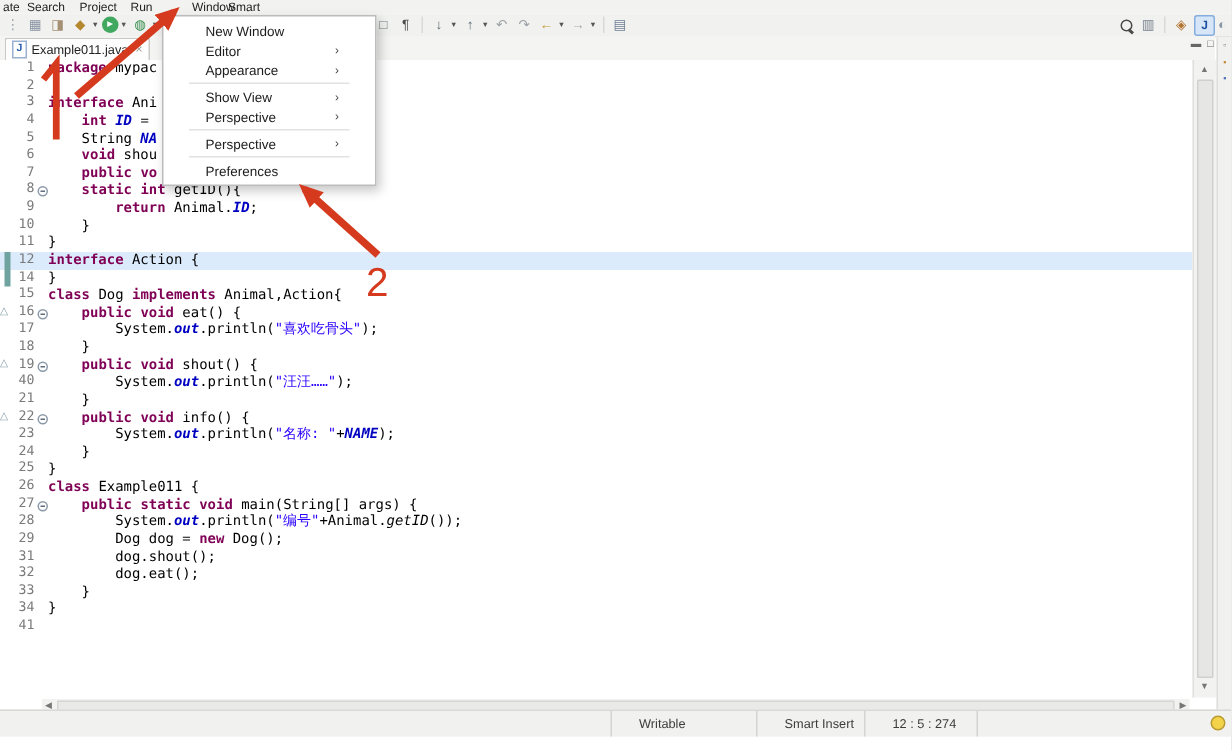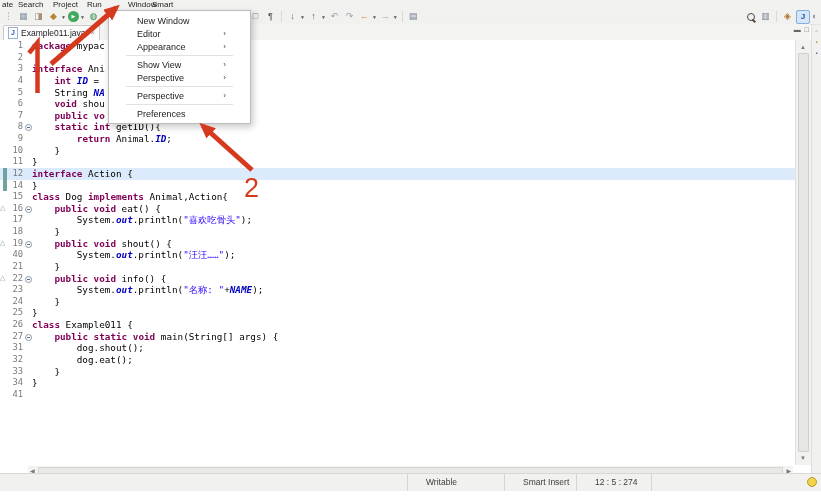--- a/index.html
+++ b/index.html
@@ -313,20 +313,32 @@
       <div class="ln-row">
         <span class="mark"></span>
         <span class="num">27</span>
         <span class="fold">
           <i class="foldc"></i>
         </span>
         <span class="ct"><span class="p">    </span><span class="k">public</span><span class="p"> </span><span class="k">static</span><span class="p"> </span><span class="k">void</span><span class="p"> main(String[] args) {</span></span>
       </div>
       <div class="ln-row">
         <span class="mark"></span>
+        <span class="num">28</span>
+        <span class="fold"></span>
+        <span class="ct"><span class="p">        System.</span><span class="f">out</span><span class="p">.println(</span><span class="s">"编号"</span><span class="p">+Animal.</span><span class="m">getID</span><span class="p">());</span></span>
+      </div>
+      <div class="ln-row">
+        <span class="mark"></span>
+        <span class="num">29</span>
+        <span class="fold"></span>
+        <span class="ct"><span class="p">        Dog dog = </span><span class="k">new</span><span class="p"> Dog();</span></span>
+      </div>
+      <div class="ln-row">
+        <span class="mark"></span>
         <span class="num">31</span>
         <span class="fold"></span>
         <span class="ct"><span class="p">        dog.shout();</span></span>
       </div>
       <div class="ln-row">
         <span class="mark"></span>
         <span class="num">32</span>
         <span class="fold"></span>
         <span class="ct"><span class="p">        dog.eat();</span></span>
       </div>

